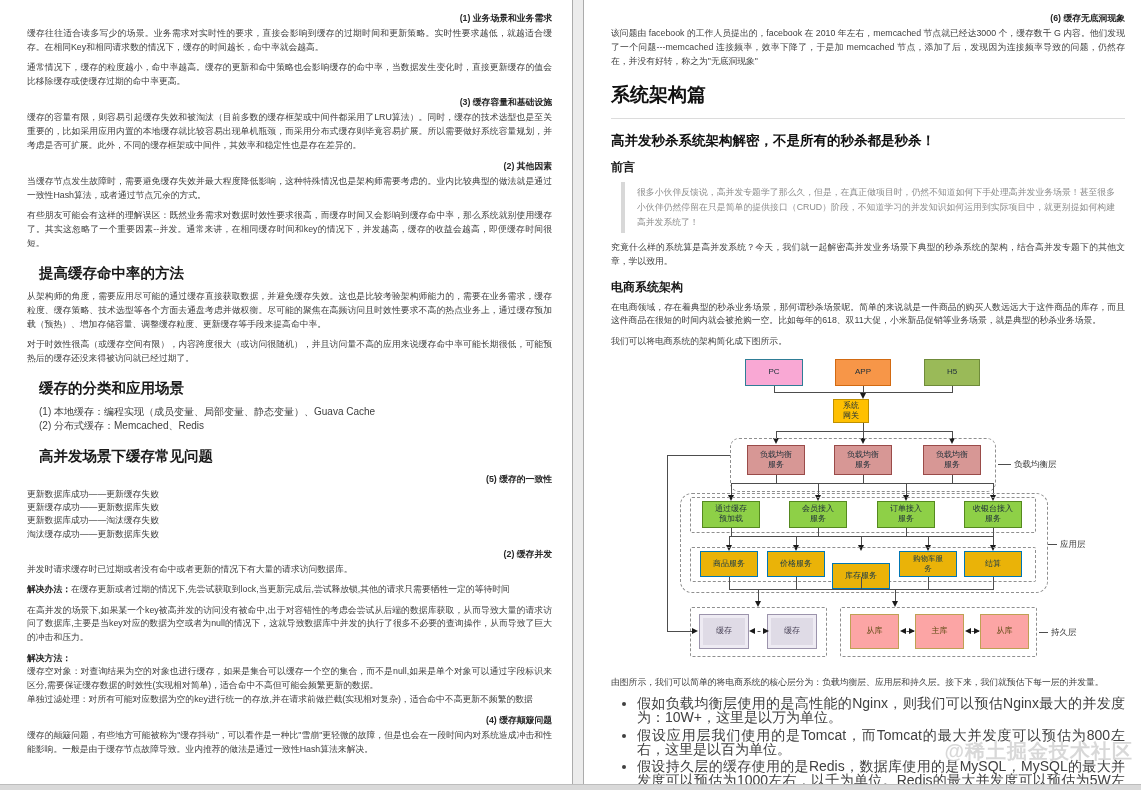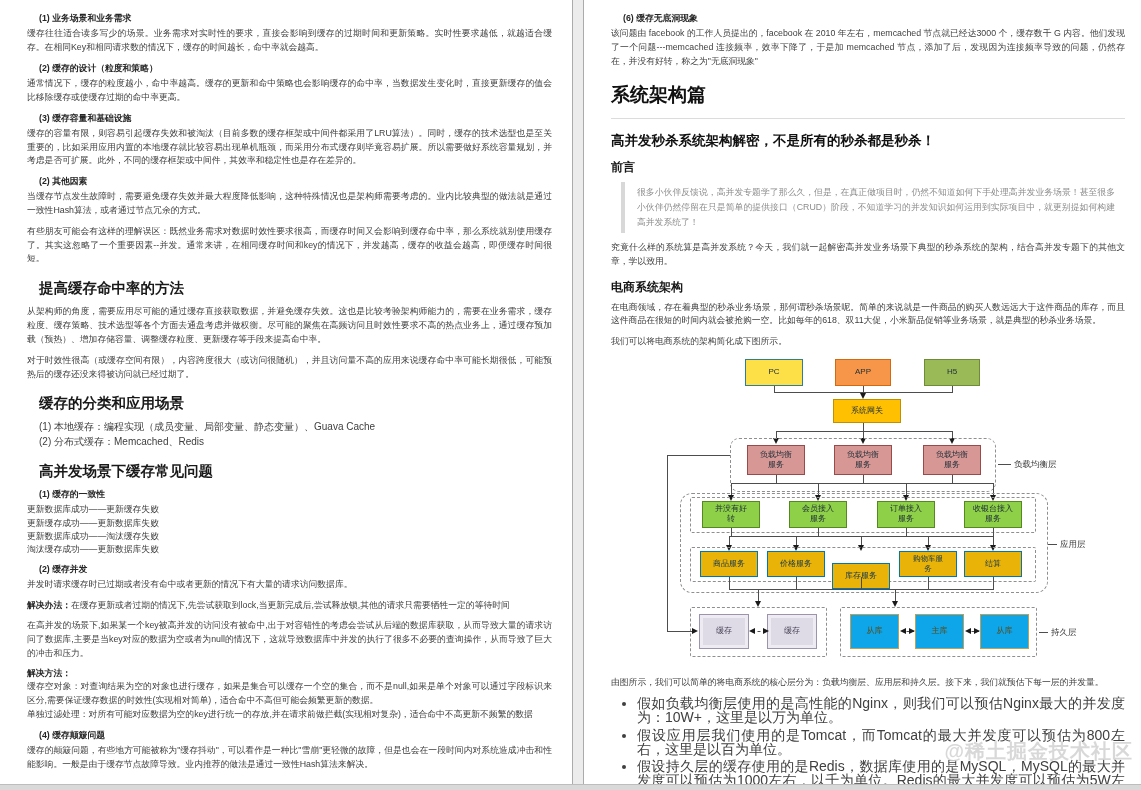--- a/index.html
+++ b/index.html
@@ -6,85 +6,84 @@
   html,body { background:#ffffff; }
   body { font-family:"Liberation Sans","DejaVu Sans",sans-serif; }
   .viewport { position:relative; width:1141px; height:790px; background:#fff; overflow:hidden; }
 
   .page { position:absolute; top:0; height:785px; background:#fff; overflow:hidden; }
   .page-left  { left:0; width:572px; padding:8px 20px 0 27px; }
   .page-gap   { position:absolute; top:0; left:572px; width:12px; height:785px; background:#ececec; border-left:1px solid #ababab; border-right:1px solid #ababab; }
   .page-right { left:585px; width:556px; padding:8px 16px 0 26px; }
   .bottom-bar { position:absolute; left:0; top:784px; width:1141px; height:6px; background:#d9d9d9; border-top:1px solid #bdbdbd; }
 
-  .t4 { font-weight:bold; font-size:8.8px; color:#262626; margin:7px 0 2px 12px; line-height:13px; }
+  .t4 { font-weight:bold; font-size:8.8px; color:#262626; margin:7px 0 2px 12px; line-height:13px;text-align:right; }
   .p  { font-size:8.8px; line-height:13.9px; color:#404040; margin:0 0 6.5px 0; text-align:justify; }
   .pl { font-size:8.8px; line-height:13.2px; color:#404040; margin:0; }
   .lead { font-weight:bold; color:#262626; }
   .h2 { font-size:14.5px; font-weight:bold; color:#191919; margin:13px 0 8px 12px; line-height:18px; }
   .lst { font-size:10px; line-height:14.5px; color:#404040; margin-left:12px; }
 
   .h1 { font-size:19px; font-weight:bold; color:#111; margin:14px 0 0 0; padding-bottom:11px; border-bottom:1px solid #dcdcdc; line-height:24px; }
   .h2b { font-size:13.5px; font-weight:bold; color:#111; margin:13px 0 9px 0; line-height:17px; }
   .h3 { font-size:12px; font-weight:bold; color:#161616; margin:11px 0 6px 0; line-height:15px; }
   .quote { margin:7px 0 8px 10px; padding:3px 10px 3px 12px; border-left:4px solid #d8d8d8; color:#8c8c8c; font-size:8.8px; line-height:15px; text-align:justify; }
   ul.blts { margin:2px 0 7px 16px; padding-left:10px; }
   ul.blts li { font-size:14px; line-height:14.2px; color:#404040; margin-bottom:3px; text-align:justify; }
 
   
   .diagram { position:relative; width:505px; height:312px; margin:6px 0 9px 0; font-family:"Liberation Sans","DejaVu Sans",sans-serif; }
   .dbox { position:absolute; display:flex; align-items:center; justify-content:center; text-align:center;
           font-size:8px; line-height:1.25; color:#20303a; border:1px solid; padding:0 10px; }
-  .b-pc { background:#fde047; border-color:#2f7d96; }
+  .b-pc { background:#f9a8d4; border-color:#2f7d96; }
   .b-app{ background:#f79648; border-color:#d26a12; }
   .b-h5 { background:#9aba58; border-color:#6f8b3a; }
   .b-gw { background:#ffc001; border-color:#bf9000; }
   .b-lb { background:#d79795; border-color:#9a4b49; }
   .b-ac { background:#8ed047; border-color:#55891f; }
   .b-sv { background:#eab308; border-color:#0076b4; color:#11374e; }
   .b-ca { background:#dfdbe6; border-color:#9c94ac; box-shadow:inset 0 0 0 3px #eeebf3; color:#4a4458; }
-  .b-db { background:#0ea5e9; border-color:#bfa054; color:#5d4a12; }
+  .b-db { background:#fca5a5; border-color:#bfa054; color:#5d4a12; }
   .dcont { position:absolute; border:1px dashed #8f8f8f; border-radius:9px; }
   .dcont.sq { border-radius:2px; }
   .hl { position:absolute; height:1px; background:#4d4d4d; }
   .vl { position:absolute; width:1px;  background:#4d4d4d; }
   .dhl{ position:absolute; height:0; border-top:1px dashed #4d4d4d; }
   .ah-d { position:absolute; width:0; height:0; border-left:3.5px solid transparent; border-right:3.5px solid transparent; border-top:6px solid #1a1a1a; }
   .ah-r { position:absolute; width:0; height:0; border-top:3.5px solid transparent; border-bottom:3.5px solid transparent; border-left:6px solid #1a1a1a; }
   .ah-l { position:absolute; width:0; height:0; border-top:3.5px solid transparent; border-bottom:3.5px solid transparent; border-right:6px solid #1a1a1a; }
   .layer-label { position:absolute; font-size:8.5px; color:#333; white-space:nowrap; }
 
   .watermark { position:absolute; right:8px; bottom:20px; font-size:20px; font-weight:bold; color:#d2d2d2; letter-spacing:1px; opacity:0.85; }
 </style>
 </head>
 <body>
 
 <div class="viewport">
 
   <div class="page page-left">
     <div class="t4" style="margin-top:4px">(1) 业务场景和业务需求</div>
     <p class="p">缓存往往适合读多写少的场景。业务需求对实时性的要求，直接会影响到缓存的过期时间和更新策略。实时性要求越低，就越适合缓存。在相同Key和相同请求数的情况下，缓存的时间越长，命中率就会越高。</p>
-    <div class="t4">(2) 缓存的设计（粒度和策略）</div>
     <p class="p">通常情况下，缓存的粒度越小，命中率越高。缓存的更新和命中策略也会影响缓存的命中率，当数据发生变化时，直接更新缓存的值会比移除缓存或使缓存过期的命中率更高。</p>
     <div class="t4">(3) 缓存容量和基础设施</div>
     <p class="p">缓存的容量有限，则容易引起缓存失效和被淘汰（目前多数的缓存框架或中间件都采用了LRU算法）。同时，缓存的技术选型也是至关重要的，比如采用应用内置的本地缓存就比较容易出现单机瓶颈，而采用分布式缓存则毕竟容易扩展。所以需要做好系统容量规划，并考虑是否可扩展。此外，不同的缓存框架或中间件，其效率和稳定性也是存在差异的。</p>
     <div class="t4">(2) 其他因素</div>
     <p class="p">当缓存节点发生故障时，需要避免缓存失效并最大程度降低影响，这种特殊情况也是架构师需要考虑的。业内比较典型的做法就是通过一致性Hash算法，或者通过节点冗余的方式。</p>
     <p class="p">有些朋友可能会有这样的理解误区：既然业务需求对数据时效性要求很高，而缓存时间又会影响到缓存命中率，那么系统就别使用缓存了。其实这忽略了一个重要因素--并发。通常来讲，在相同缓存时间和key的情况下，并发越高，缓存的收益会越高，即便缓存时间很短。</p>
 
     <div class="h2">提高缓存命中率的方法</div>
     <p class="p">从架构师的角度，需要应用尽可能的通过缓存直接获取数据，并避免缓存失效。这也是比较考验架构师能力的，需要在业务需求，缓存粒度、缓存策略、技术选型等各个方面去通盘考虑并做权衡。尽可能的聚焦在高频访问且时效性要求不高的热点业务上，通过缓存预加载（预热）、增加存储容量、调整缓存粒度、更新缓存等手段来提高命中率。</p>
     <p class="p">对于时效性很高（或缓存空间有限），内容跨度很大（或访问很随机），并且访问量不高的应用来说缓存命中率可能长期很低，可能预热后的缓存还没来得被访问就已经过期了。</p>
 
     <div class="h2">缓存的分类和应用场景</div>
     <div class="lst">(1) 本地缓存：编程实现（成员变量、局部变量、静态变量）、Guava Cache</div>
     <div class="lst" style="margin-bottom:2px">(2) 分布式缓存：Memcached、Redis</div>
 
     <div class="h2">高并发场景下缓存常见问题</div>
-    <div class="t4" style="margin-top:2px">(1) 缓存的一致性</div>
+    <div class="t4" style="margin-top:2px">(5) 缓存的一致性</div>
     <div class="pl">更新数据库成功——更新缓存失败</div>
     <div class="pl">更新缓存成功——更新数据库失败</div>
     <div class="pl">更新数据库成功——淘汰缓存失败</div>
     <div class="pl" style="margin-bottom:4px">淘汰缓存成功——更新数据库失败</div>
 
     <div class="t4">(2) 缓存并发</div>
     <p class="p">并发时请求缓存时已过期或者没有命中或者更新的情况下有大量的请求访问数据库。</p>
     <p class="p"><span class="lead">解决办法：</span><span>在缓存更新或者过期的情况下,先尝试获取到lock,当更新完成后,尝试释放锁,其他的请求只需要牺牲一定的等待时间</span></p>
 
     <p class="p">在高并发的场景下,如果某一个key被高并发的访问没有被命中,出于对容错性的考虑会尝试从后端的数据库获取，从而导致大量的请求访问了数据库,主要是当key对应的数据为空或者为null的情况下，这就导致数据库中并发的执行了很多不必要的查询操作，从而导致了巨大的冲击和压力。</p>
@@ -117,21 +116,21 @@
       <div class="dbox b-pc" style="left:134px;top:4px;width:58px;height:27px">PC</div>
       <div class="dbox b-app" style="left:224px;top:4px;width:56px;height:27px">APP</div>
       <div class="dbox b-h5" style="left:313px;top:4px;width:56px;height:27px">H5</div>
 
       <div class="vl" style="left:163px;top:31px;height:7px"></div>
       <div class="vl" style="left:341px;top:31px;height:7px"></div>
       <div class="hl" style="left:163px;top:37px;width:179px"></div>
       <div class="vl" style="left:252px;top:31px;height:8px"></div>
       <div class="ah-d" style="left:249px;top:38px"></div>
 
-      <div class="dbox b-gw" style="left:222px;top:44px;width:68px;height:24px;padding:0 6px">系统网关</div>
+      <div class="dbox b-gw" style="left:222px;top:44px;width:36px;height:24px;padding:0 6px">系统网关</div>
 
       <div class="vl" style="left:252px;top:68px;height:8px"></div>
       <div class="hl" style="left:165px;top:76px;width:177px"></div>
       <div class="vl" style="left:165px;top:76px;height:8px"></div>
       <div class="vl" style="left:252px;top:76px;height:8px"></div>
       <div class="vl" style="left:341px;top:76px;height:8px"></div>
       <div class="ah-d" style="left:162px;top:83px"></div>
       <div class="ah-d" style="left:249px;top:83px"></div>
       <div class="ah-d" style="left:338px;top:83px"></div>
 
@@ -150,21 +149,21 @@
       <div class="vl" style="left:207px;top:128px;height:13px"></div>
       <div class="vl" style="left:295px;top:128px;height:13px"></div>
       <div class="vl" style="left:382px;top:128px;height:13px"></div>
       <div class="ah-d" style="left:117px;top:140px"></div>
       <div class="ah-d" style="left:204px;top:140px"></div>
       <div class="ah-d" style="left:292px;top:140px"></div>
       <div class="ah-d" style="left:379px;top:140px"></div>
 
       <div class="dcont" style="left:69px;top:138px;width:368px;height:100px;border-radius:12px"></div>
       <div class="dcont sq" style="left:79px;top:142px;width:346px;height:36px"></div>
-      <div class="dbox b-ac" style="left:91px;top:146px;width:58px;height:27px">并没有好转</div>
+      <div class="dbox b-ac" style="left:91px;top:146px;width:58px;height:27px">通过缓存预加载</div>
       <div class="dbox b-ac" style="left:178px;top:146px;width:58px;height:27px">会员接入服务</div>
       <div class="dbox b-ac" style="left:266px;top:146px;width:58px;height:27px">订单接入服务</div>
       <div class="dbox b-ac" style="left:353px;top:146px;width:58px;height:27px;padding:0 7px">收银台接入服务</div>
       <div class="hl" style="left:437px;top:189px;width:9px"></div>
       <div class="layer-label" style="left:449px;top:184px">应用层</div>
 
       <div class="vl" style="left:120px;top:173px;height:9px"></div>
       <div class="vl" style="left:207px;top:173px;height:9px"></div>
       <div class="vl" style="left:295px;top:173px;height:9px"></div>
       <div class="vl" style="left:382px;top:173px;height:9px"></div>

